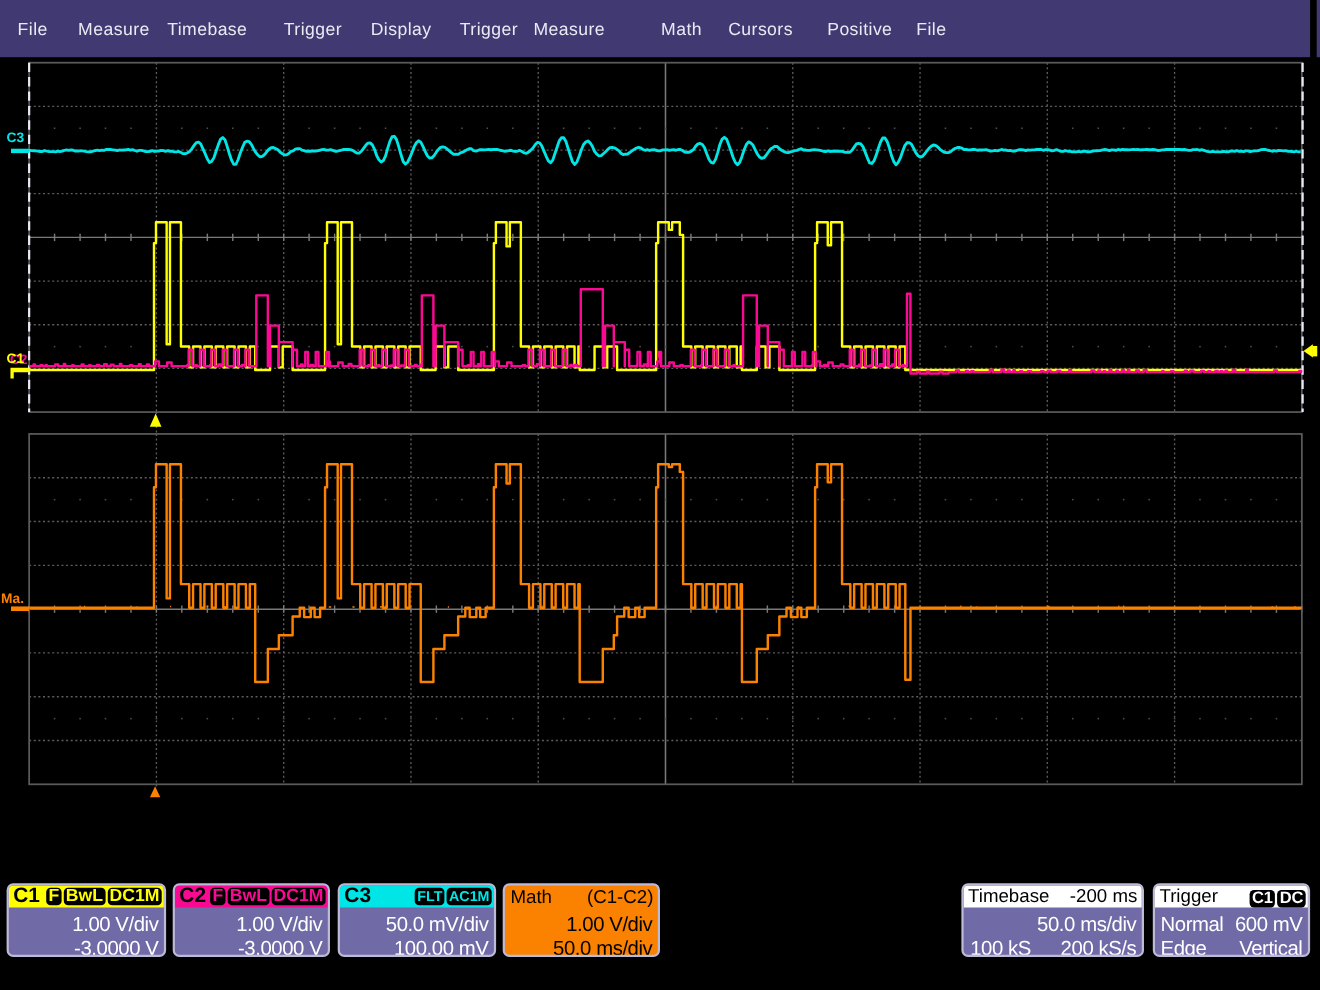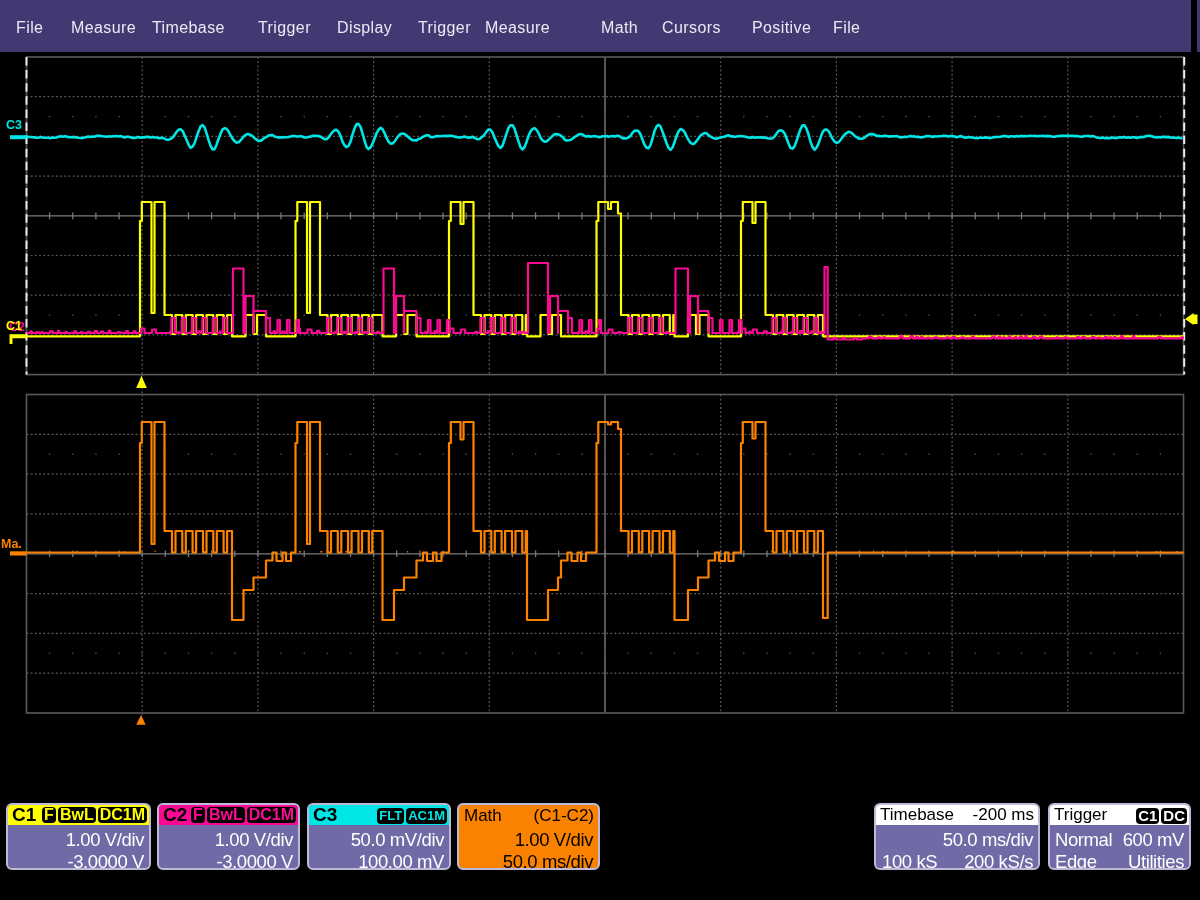--- a/index.html
+++ b/index.html
@@ -388,13 +388,13 @@
 <div style="position:absolute;left:457px;top:803px;width:143px;height:67px;background:#fb8200;border:2px solid #bdbad8;border-radius:6px;box-sizing:border-box;color:#000;overflow:hidden">
 <div style="padding:2px 4px 0 5px;line-height:18px;font-size:17px">Math<span style="float:right">(C1-C2)</span></div>
 <div style="text-align:right;padding:2px 5px 0 0;line-height:21.5px;font-size:18.5px;letter-spacing:-0.4px;padding-top:4px">1.00 V/div<br>50.0 ms/div</div>
 </div>
 <div style="position:absolute;left:874px;top:803px;width:166px;height:67px;background:#706ba6;border:2px solid #bdbad8;border-radius:6px;box-sizing:border-box;overflow:hidden">
 <div style="background:#fff;color:#000;height:20px;line-height:20px;padding:0 4px;font-size:17px">Timebase<span style="float:right">-200&nbsp;ms</span></div>
 <div style="color:#fff;text-align:right;padding:4px 5px 0 0;line-height:21.5px;font-size:18.5px;letter-spacing:-0.4px">50.0 ms/div<br><span style="float:left;padding-left:6px">100 kS</span>200 kS/s</div>
 </div>
 <div style="position:absolute;left:1048px;top:803px;width:143px;height:67px;background:#706ba6;border:2px solid #bdbad8;border-radius:6px;box-sizing:border-box;overflow:hidden">
 <div style="background:#fff;color:#000;height:20px;padding:0 2px 0 4px;font-size:17px;line-height:20px">Trigger<span style="float:right;padding-top:1px"><span style="display:inline-block;background:#000;color:#fff;font-size:15px;font-weight:bold;border-radius:4px;padding:0 2px;height:16px;line-height:16px;margin-left:2px">C1</span><span style="display:inline-block;background:#000;color:#fff;font-size:15px;font-weight:bold;border-radius:4px;padding:0 2px;height:16px;line-height:16px;margin-left:2px">DC</span></span></div>
-<div style="color:#fff;padding:4px 5px 0 5px;line-height:21.5px;font-size:18.5px;letter-spacing:-0.4px"><span style="float:right">600 mV</span>Normal<br><span style="float:right">Utilities</span>Edge</div>
+<div style="color:#fff;padding:4px 5px 0 5px;line-height:21.5px;font-size:18.5px;letter-spacing:-0.4px"><span style="float:right">600 mV</span>Normal<br><span style="float:right">Vertical</span>Edge</div>
 </div>
 </body></html>

